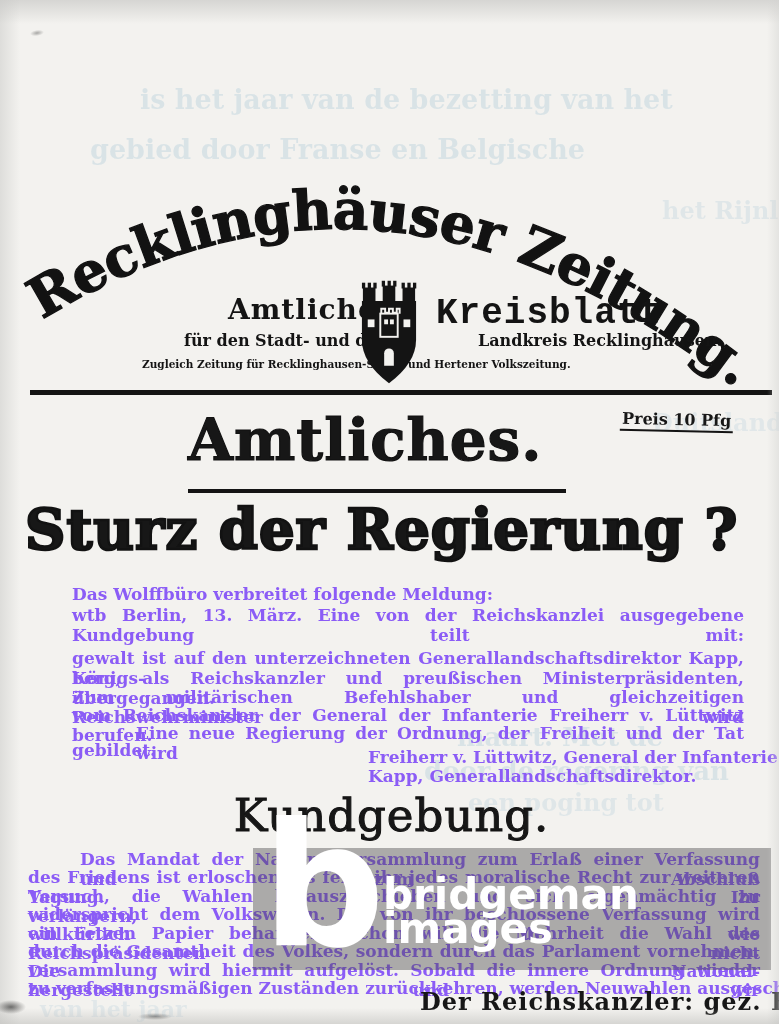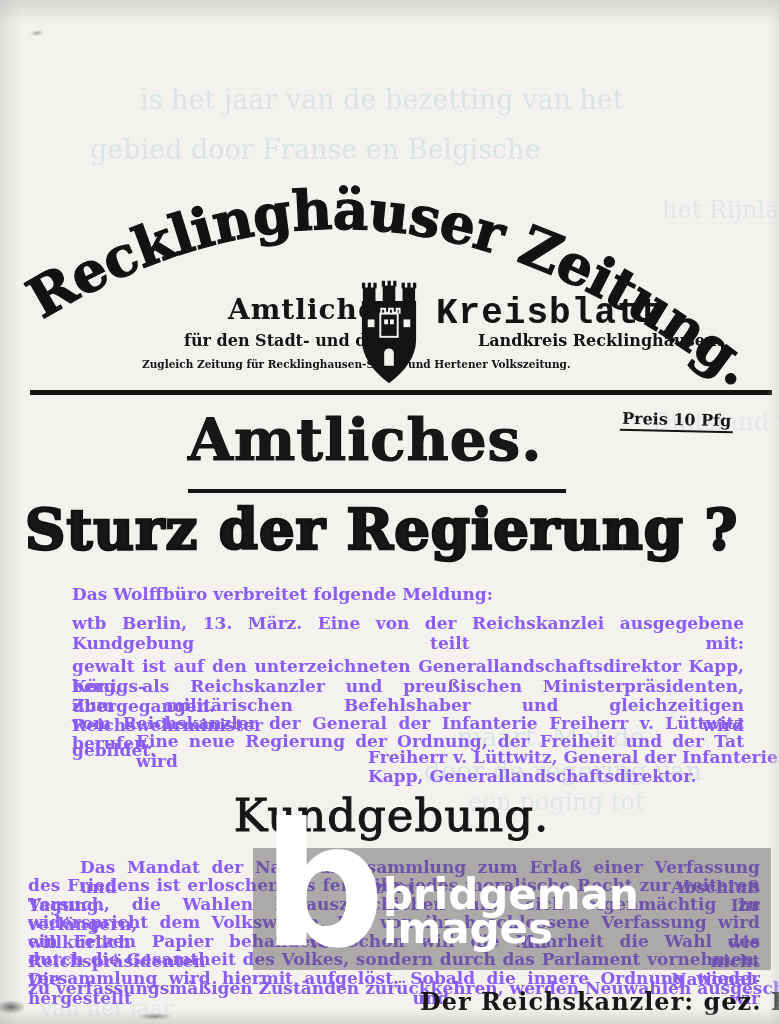--- a/index.html
+++ b/index.html
@@ -13,21 +13,21 @@
   .edge-top{top:0;left:0;right:0;height:24px;background:linear-gradient(rgba(190,190,188,.55),rgba(190,190,188,0));}
   .edge-left{top:0;left:0;bottom:0;width:20px;background:linear-gradient(to right,rgba(200,200,198,.5),rgba(200,200,198,0));}
   .edge-right{top:0;right:0;bottom:0;width:12px;background:linear-gradient(to left,rgba(210,210,208,.45),rgba(210,210,208,0));}
   .edge-bottom{bottom:0;left:0;right:0;height:16px;background:linear-gradient(to top,rgba(185,185,182,.5),rgba(185,185,182,0));}
   .smudge{position:absolute;pointer-events:none;}
   .smudge1{left:-4px;top:1000px;width:30px;height:14px;background:radial-gradient(closest-side,rgba(25,25,25,.6),rgba(25,25,25,0));}
   .smudge2{left:138px;top:1013px;width:34px;height:7px;background:radial-gradient(closest-side,rgba(25,25,25,.4),rgba(25,25,25,0));}
   .smudge3{left:30px;top:30px;width:14px;height:6px;transform:rotate(-8deg);background:radial-gradient(closest-side,rgba(25,25,25,.35),rgba(25,25,25,0));}
 
   
-  .ghost{position:absolute;color:#0369a1;filter:blur(.6px);white-space:nowrap;font-weight:normal;}
+  .ghost{position:absolute;color:#0369a1;filter:blur(.6px);white-space:nowrap;font-weight:bold;}
   .g0{left:140px;top:84px;font-size:27px;opacity:.10;}
   .g1{left:90px;top:134px;font-size:27px;opacity:.10;}
   .g2{left:662px;top:196px;font-size:24px;opacity:.08;}
   .g3{left:652px;top:408px;font-size:24px;opacity:.07;}
   .g4{left:457px;top:722px;font-size:26px;opacity:.10;}
   .g5{left:424px;top:756px;font-size:26px;opacity:.10;}
   .g6{left:468px;top:788px;font-size:24px;opacity:.08;}
   .g7{left:40px;top:996px;font-size:22px;opacity:.07;}
 
   
@@ -45,21 +45,21 @@
   .main-rule{position:absolute;left:30px;top:390px;width:742px;height:5px;background:#141414;}
 
   .price{position:absolute;left:620px;top:410px;font-size:16px;font-weight:bold;border-bottom:2px solid #141414;padding:0 2px 1px 2px;transform:rotate(1.2deg);white-space:nowrap;}
 
   .section-title{position:absolute;left:188px;top:406px;font-size:58px;font-weight:bold;letter-spacing:1px;white-space:nowrap;-webkit-text-stroke:1.2px #121212;}
   .section-rule{position:absolute;left:188px;top:489px;width:378px;height:4px;background:#141414;}
 
   .headline{position:absolute;left:25px;top:496px;width:730px;font-size:56px;font-weight:bold;letter-spacing:1px;white-space:nowrap;-webkit-text-stroke:2.6px #121212;}
 
   .bodyline{position:absolute;font-size:17px;font-weight:bold;line-height:20px;white-space:nowrap;color:#8b5cf6;}
-  .jline{white-space:normal;text-align:justify;text-align-last:justify;margin-top:8px;}
+  .jline{white-space:normal;text-align:justify;text-align-last:justify;}
   .t0{left:72px;top:584px;}
   .t1{left:72px;top:605px;width:672px;}
   .t2{left:136px;top:627px;width:608px;}
   .t3{left:72px;top:648px;width:672px;}
   .t4{left:72px;top:668px;width:672px;}
   .t5{left:72px;top:687px;width:672px;}
   .t6{left:72px;top:705px;width:672px;}
   .t7{left:136px;top:723px;width:608px;}
   .t8{left:72px;top:740px;}
   .sig0{left:368px;top:747px;}

